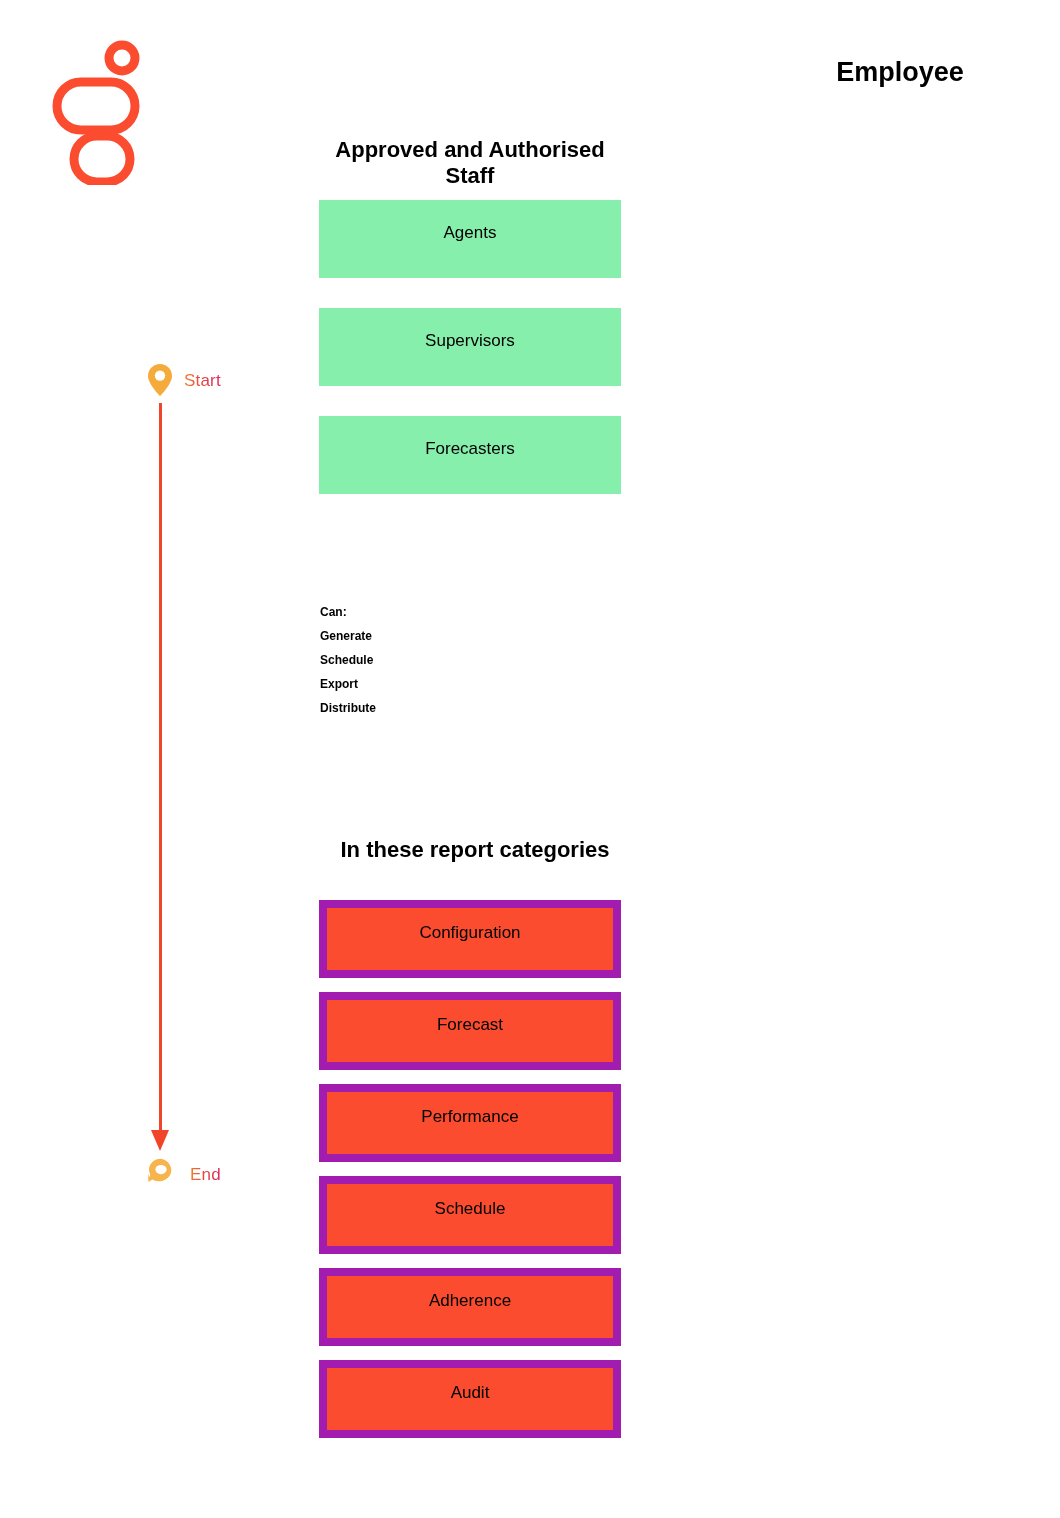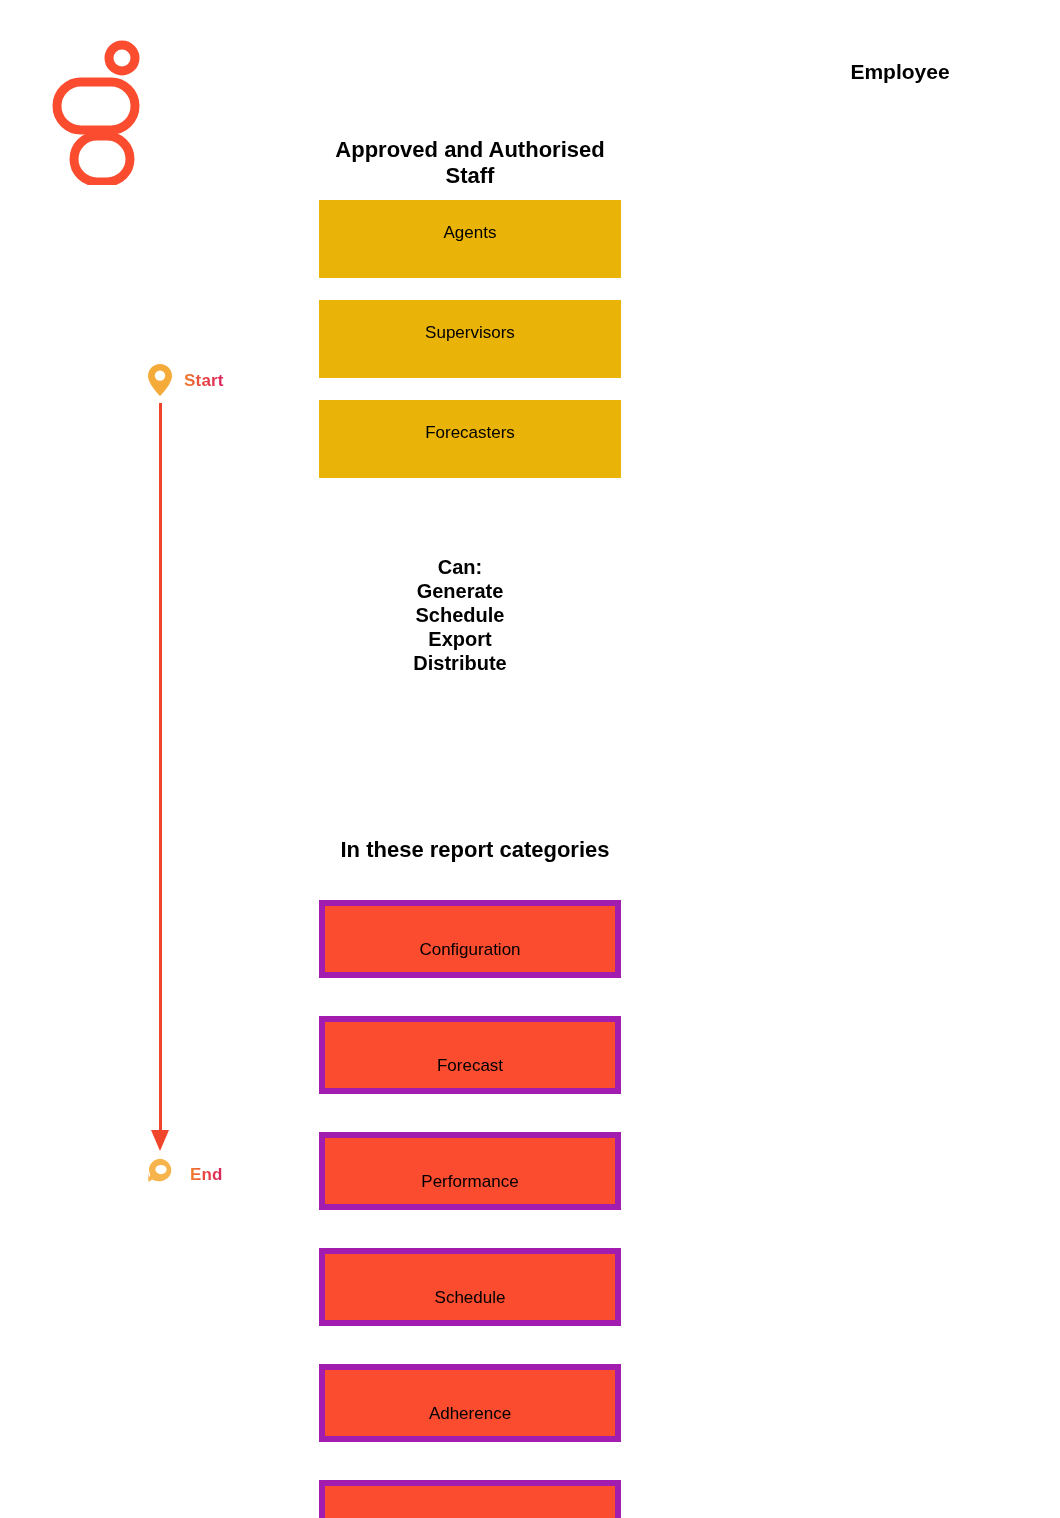--- a/index.html
+++ b/index.html
@@ -25,21 +25,21 @@
     height: 145px;
   }
 
   
   #page-title {
     position: absolute;
     left: 750px;
     top: 58px;
     width: 300px;
     text-align: center;
-    font-size: 21px;
+    font-size: 27px;
     font-weight: bold;
     line-height: 28px;
   }
   #page-title .tline { display: block; }
 
   
   #flow-rail {
     position: absolute;
     left: 140px;
     top: 355px;
@@ -75,21 +75,21 @@
   .pin-start, .pin-end {
     position: absolute;
     width: 26px;
     height: 34px;
   }
   .pin-start { left: 7px; top: 8px; }
   .pin-end { left: 7px; top: 803px; }
   .rail-label {
     position: absolute;
     font-size: 17px;
-    font-weight: bold;
+    font-weight: normal;
     letter-spacing: 0.2px;
   }
   #label-start { left: 44px; top: 16px; }
   #label-end { left: 50px; top: 810px; }
   .grad-text {
     background: linear-gradient(90deg, #f1802a 0%, #e8443f 45%, #d8245f 100%);
     -webkit-background-clip: text;
     background-clip: text;
     color: transparent;
     -webkit-text-fill-color: transparent;
@@ -132,39 +132,38 @@
     height: 78px;
     display: flex;
     align-items: center;
     justify-content: center;
     font-size: 17px;
     line-height: 20px;
     color: #000000;
     padding-bottom: 12px;
   }
   .flow-box.staff {
-    background: #eab308;
+    background: #86efac;
     border: none;
-    margin-bottom: 22px;
+    margin-bottom: 30px;
   }
   .flow-box.category {
     background: #fb4c2f;
-    border: 6px solid #a21caf;
-    margin-bottom: 38px;
-    align-items: flex-end;
+    border: 8px solid #a21caf;
+    margin-bottom: 14px;
   }
 
   
   #can-list {
     position: absolute;
     left: 320px;
-    top: 555px;
+    top: 600px;
     width: 280px;
-    text-align: center;
-    font-size: 20px;
+    text-align: left;
+    font-size: 12px;
     font-weight: bold;
     line-height: 24px;
   }
   #can-list .cline { display: block; }
 </style>
 </head>
 <body>
 
 <div id="brand-logo">
   <svg viewBox="0 0 100 145" width="100" height="145" aria-hidden="true">

